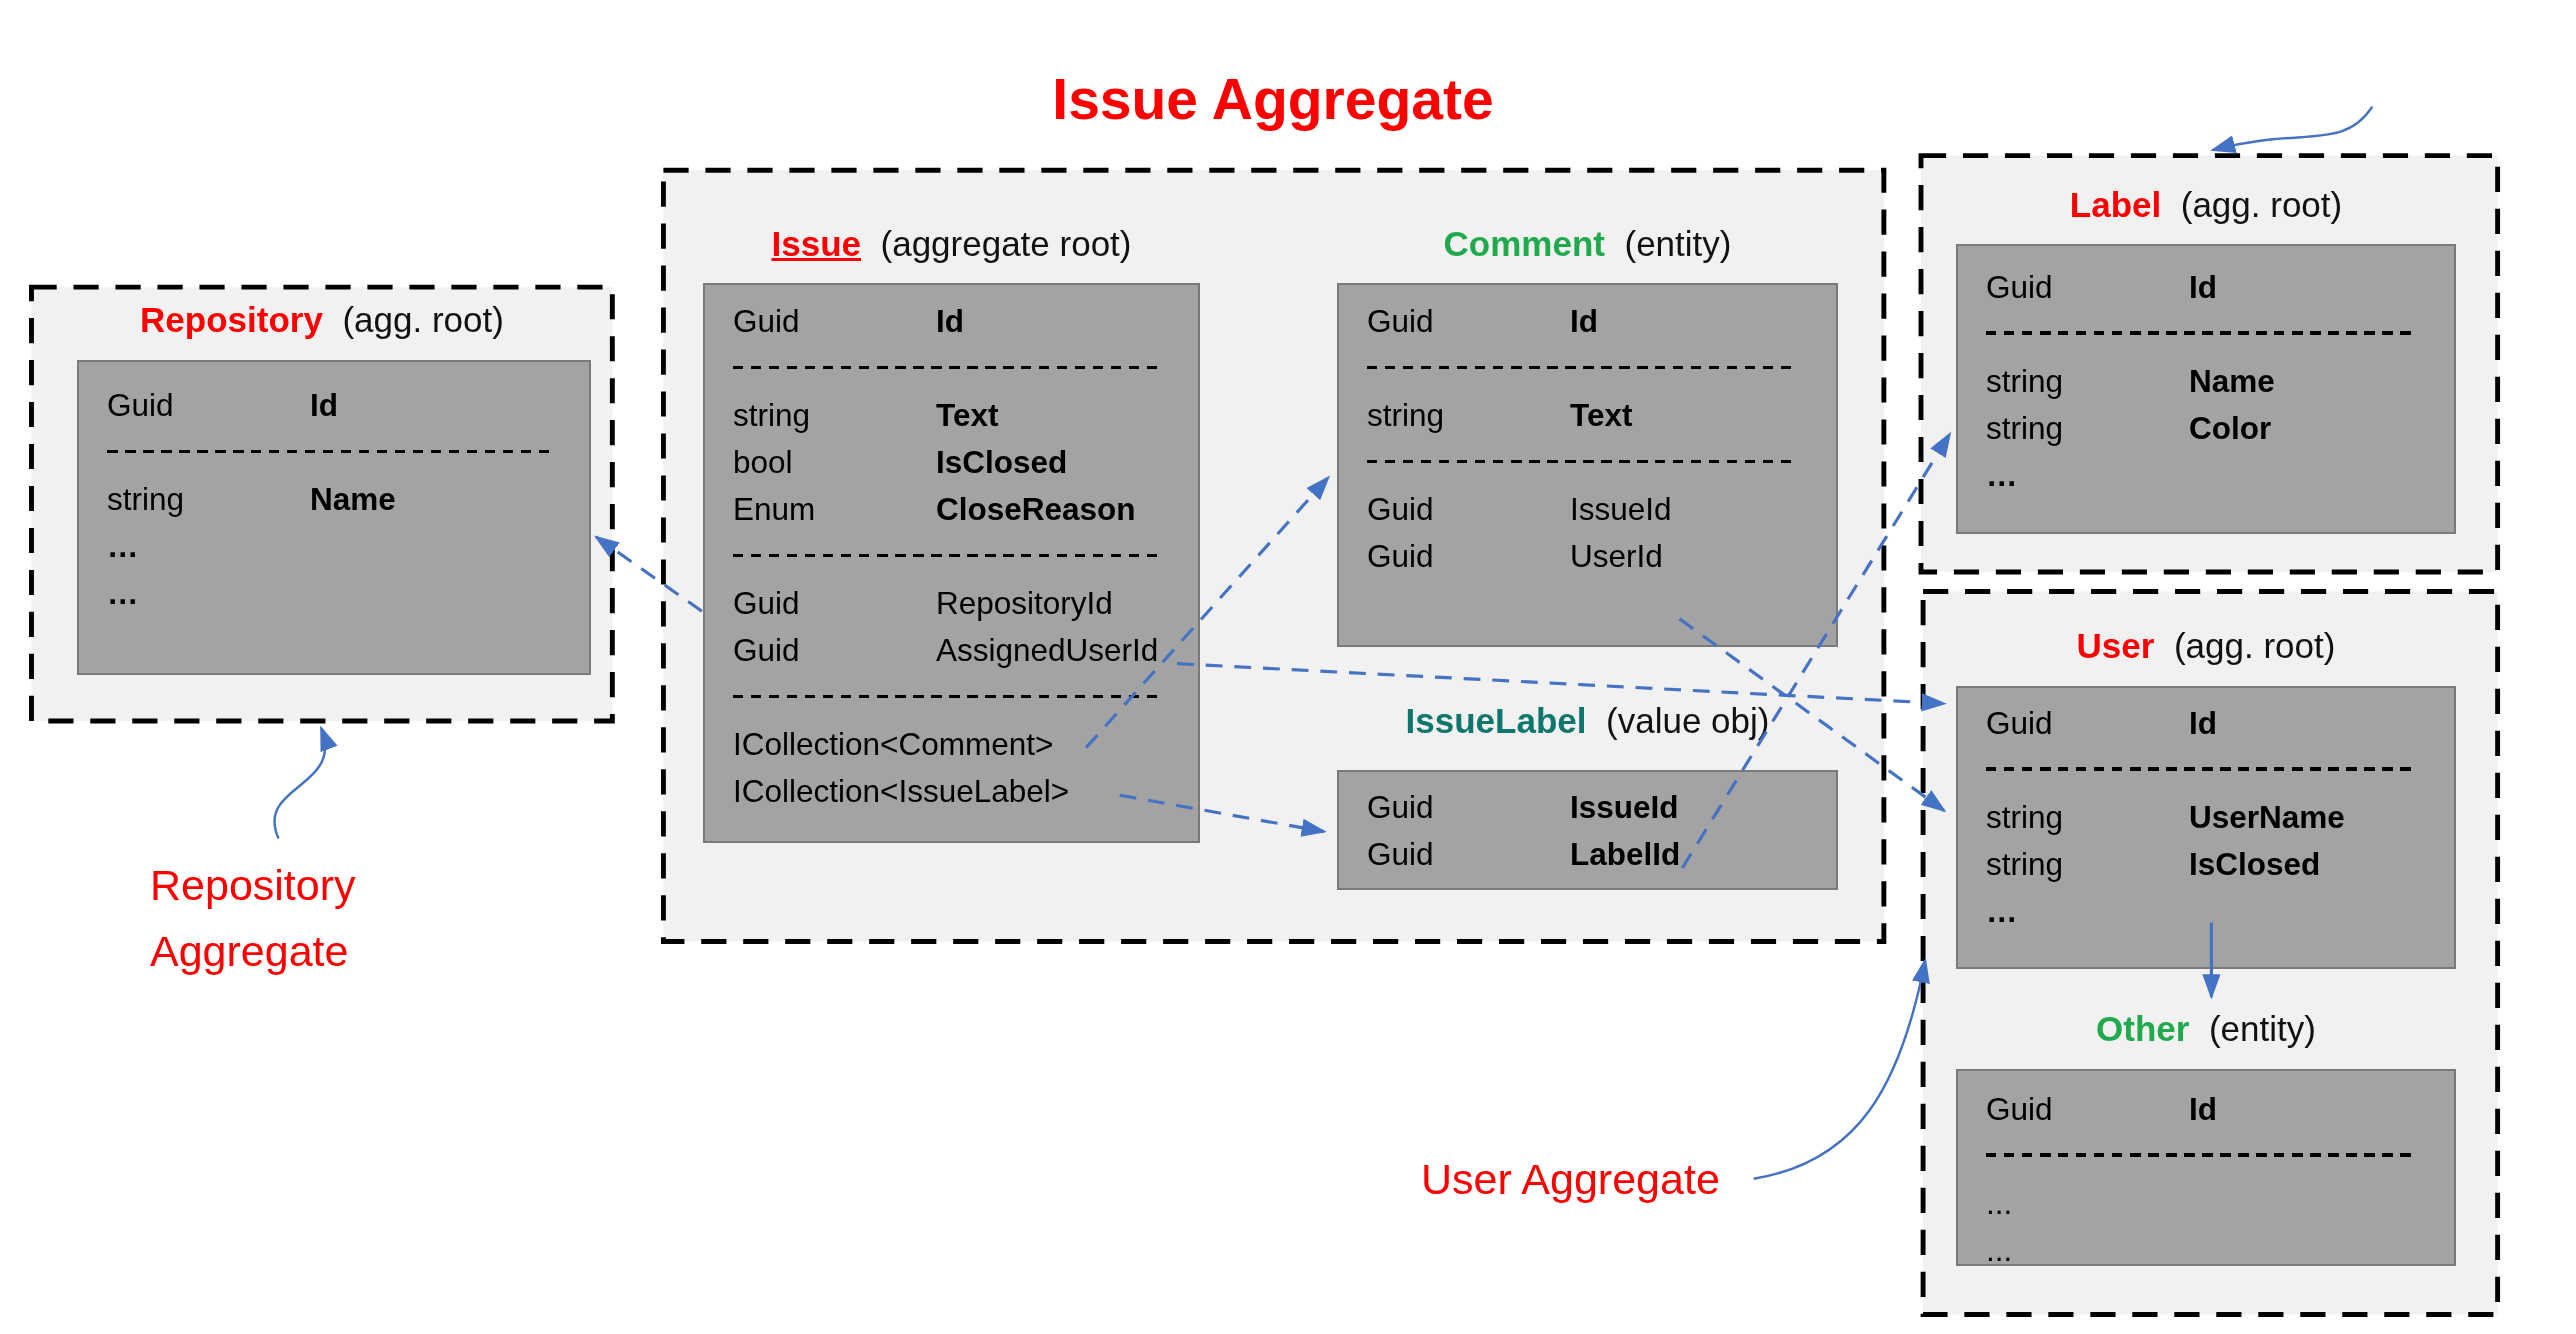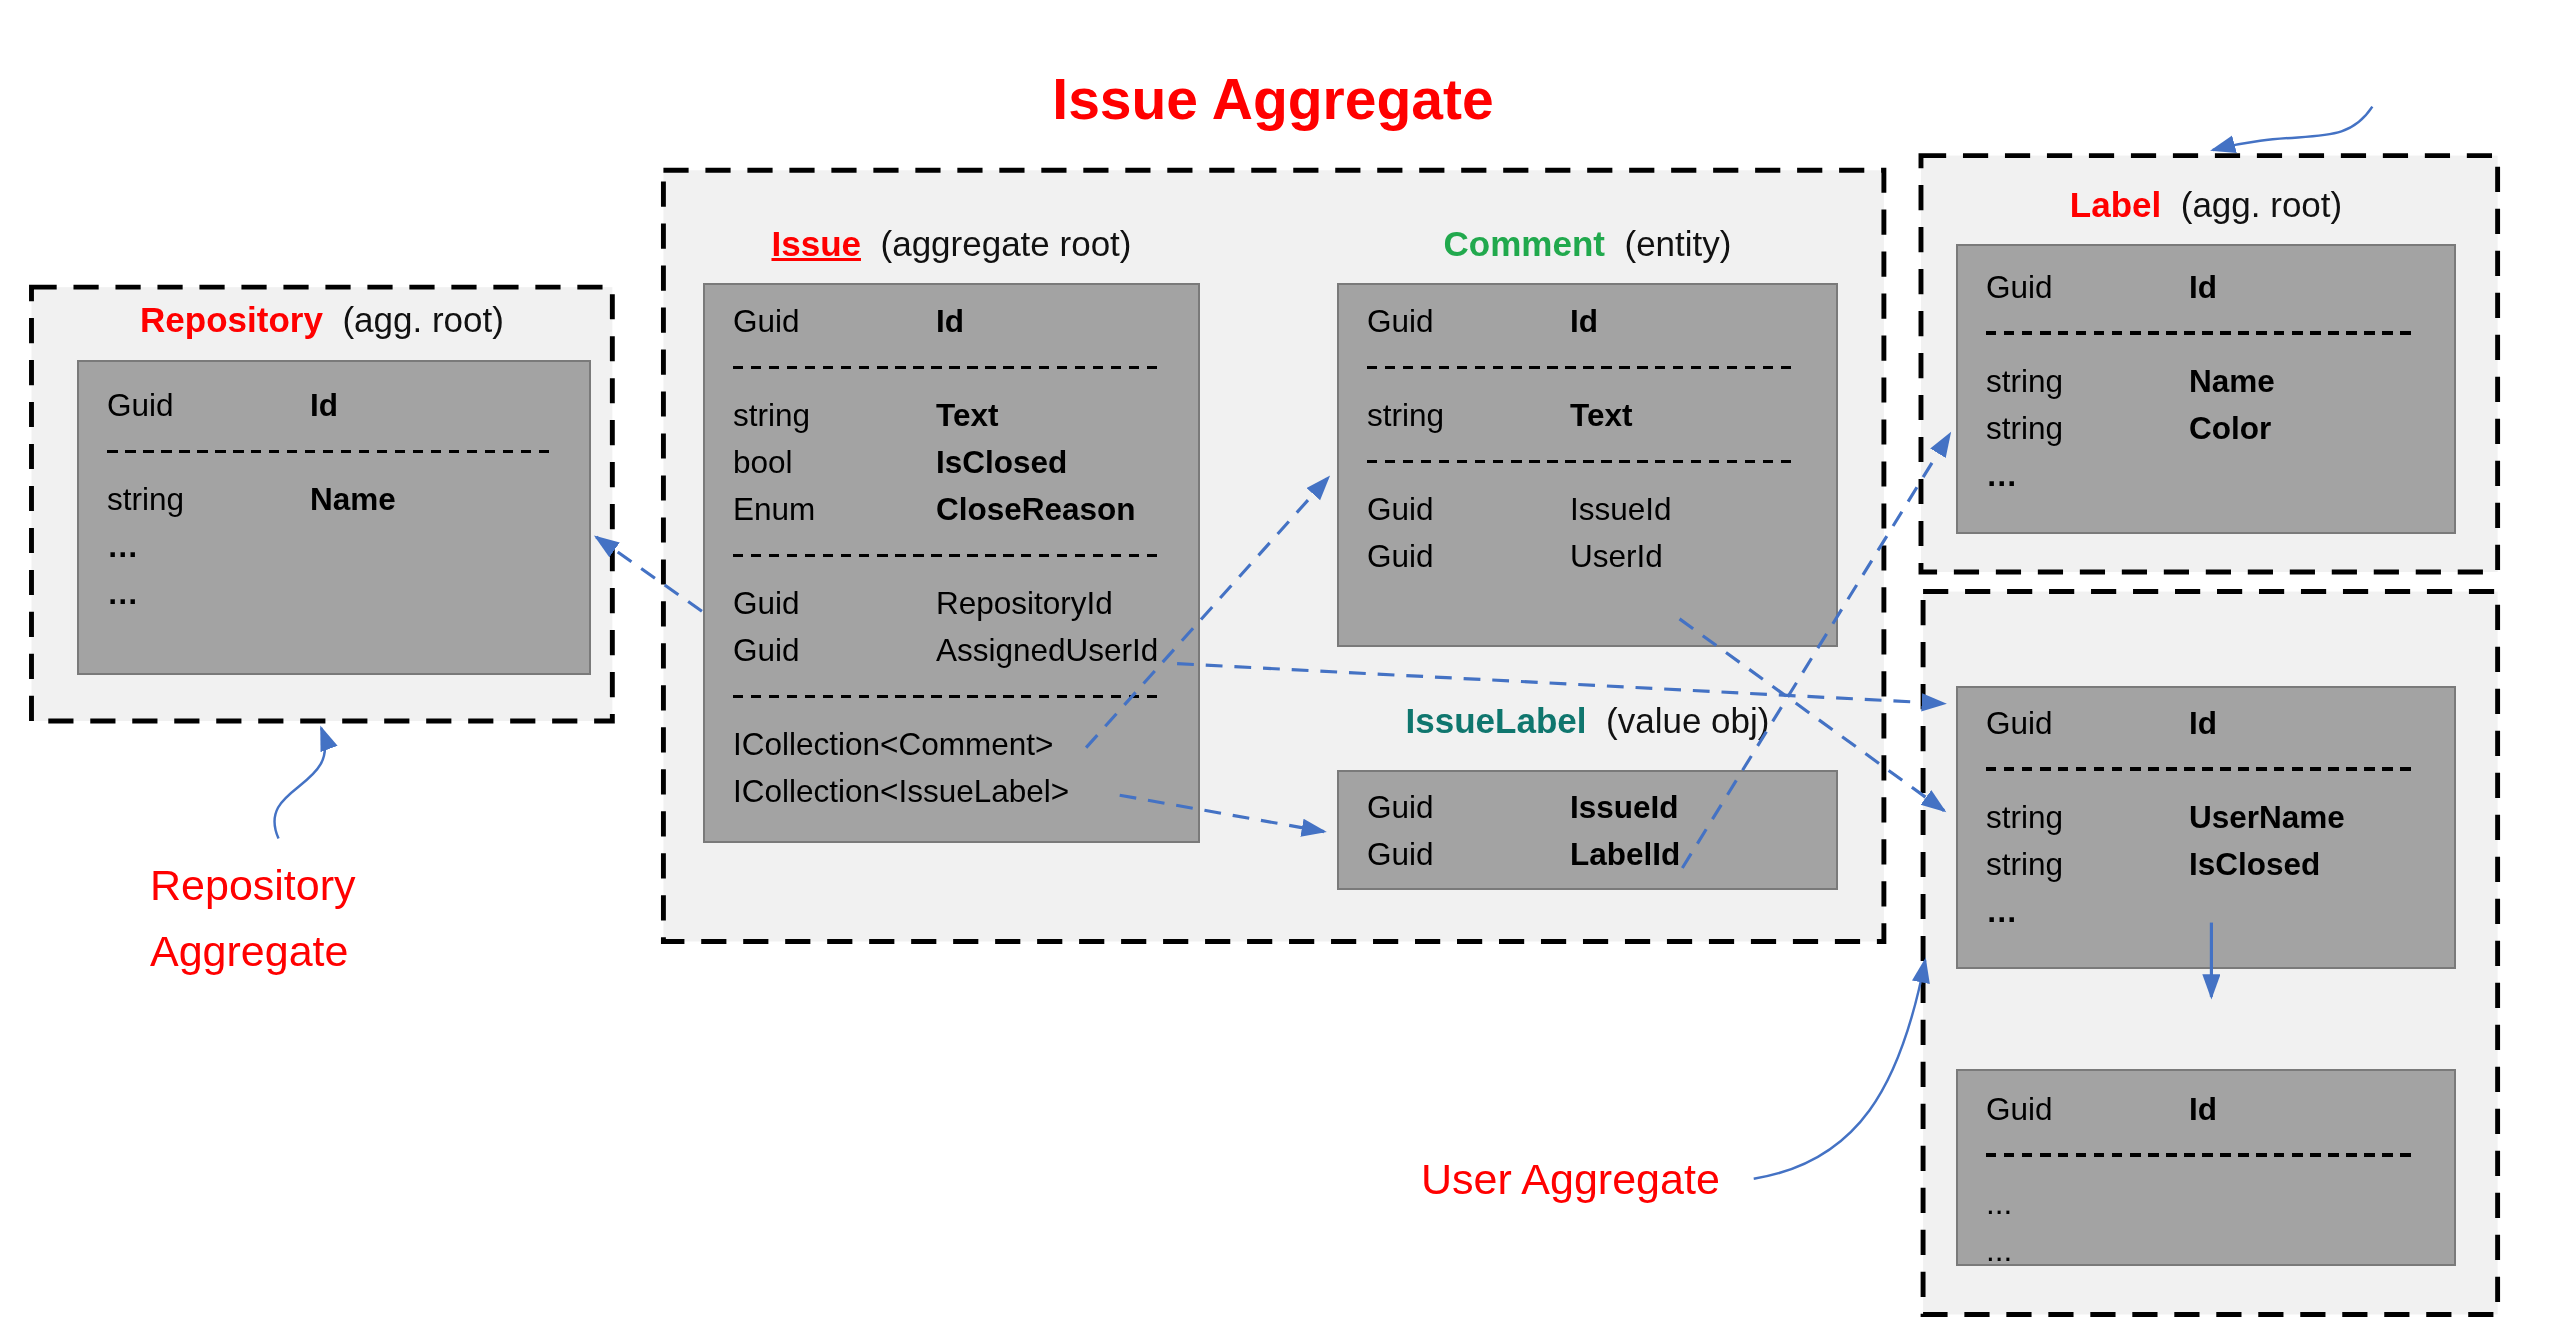--- a/index.html
+++ b/index.html
@@ -211,20 +211,24 @@
         <div class="row">
           <span class="rtype">string</span>
           <span class="rfield b">Color</span>
         </div>
         <div class="row">
           <span class="rtype b">…</span>
         </div>
       </div>
     </div>
 
+  <div class="etitle" id="t-user">
+    <span class="ename" style="color: rgb(255, 0, 0);">User</span>
+    <span class="equal">(agg. root)</span>
+  </div>
   <div class="ebox" id="b-user">
       <div class="erows">
         <div class="row">
           <span class="rtype">Guid</span>
           <span class="rfield b">Id</span>
         </div>
         <div class="divrow">
           <div class="divline"></div>
         </div>
         <div class="row">
@@ -234,20 +238,24 @@
         <div class="row">
           <span class="rtype">string</span>
           <span class="rfield b">IsClosed</span>
         </div>
         <div class="row">
           <span class="rtype b">…</span>
         </div>
       </div>
     </div>
 
+  <div class="etitle" id="t-other">
+    <span class="ename" style="color: rgb(33, 169, 77);">Other</span>
+    <span class="equal">(entity)</span>
+  </div>
   <div class="ebox" id="b-other">
       <div class="erows">
         <div class="row">
           <span class="rtype">Guid</span>
           <span class="rfield b">Id</span>
         </div>
         <div class="divrow">
           <div class="divline"></div>
         </div>
         <div class="row">

